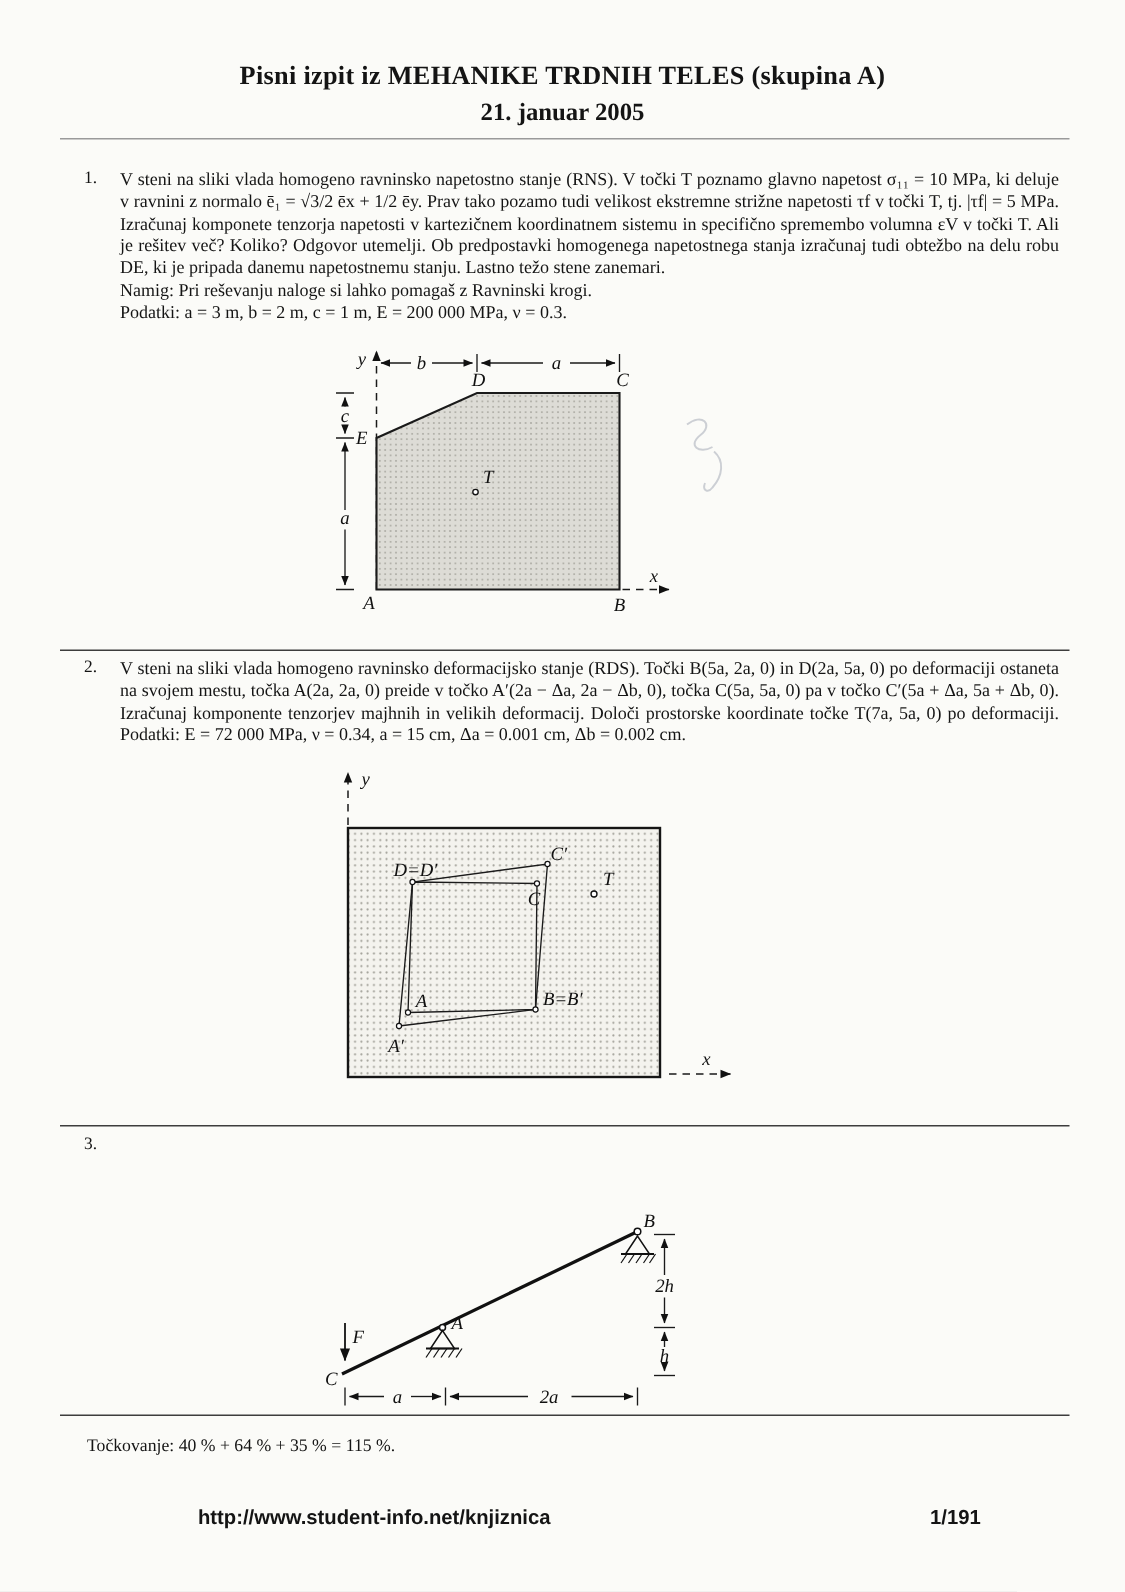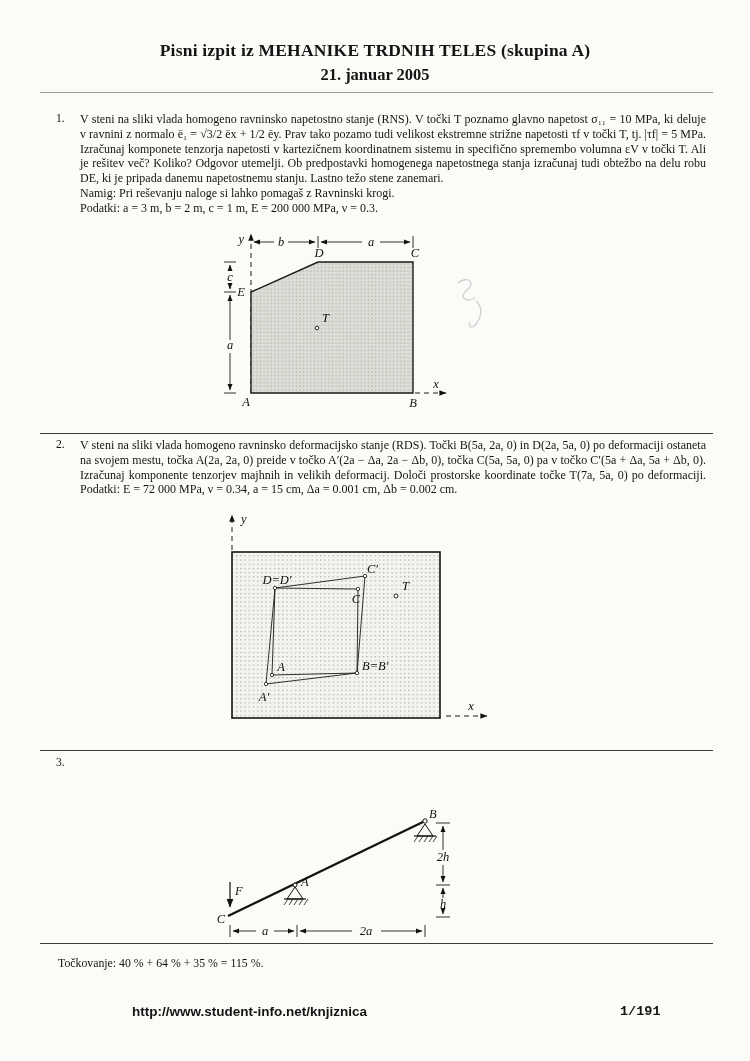--- a/index.html
+++ b/index.html
@@ -20,21 +20,21 @@
   .ptext p{margin:0;}
   .lbl{font-weight:normal;}
   .fig{position:absolute;}
   .fig text{font-family:"Liberation Serif", serif;font-style:italic;font-size:12.5px;fill:#111;}
   .fig .thin{stroke:#1a1a1a;stroke-width:.9;fill:none;}
   .fig .dim{stroke:#1a1a1a;stroke-width:.9;fill:none;}
   .fig .tick{stroke:#1a1a1a;stroke-width:.9;}
   .fig .dash{stroke:#1a1a1a;stroke-width:1;stroke-dasharray:5 4;fill:none;}
   .scoring{position:absolute;left:58px;top:956px;font-size:11.8px;}
   .siteurl{position:absolute;left:88px;top:1004px;font-family:"Liberation Sans", sans-serif;font-weight:bold;font-size:13.5px;margin-left:44px;}
-  .pagenum{position:absolute;left:620px;top:1004px;font-family:Liberation Mono, monospace;font-weight:bold;font-size:13.5px;}
+  .pagenum{position:absolute;left:620px;top:1004px;font-family:Liberation Sans, sans-serif;font-weight:bold;font-size:13.5px;}
 </style>
 </head>
 <body>
 
 <div class="page">
 
   <div class="hdr">
     <p class="t1">Pisni izpit iz MEHANIKE TRDNIH TELES (skupina A)</p>
     <p class="t2">21. januar 2005</p>
   </div>

